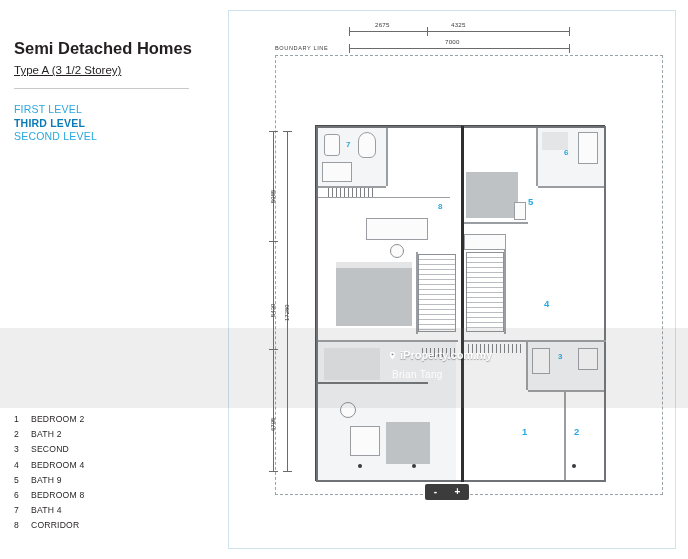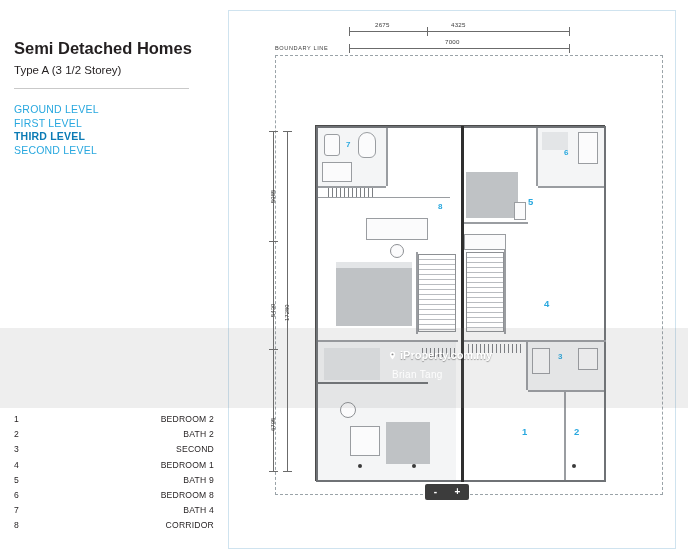--- a/index.html
+++ b/index.html
@@ -68,20 +68,21 @@
     font-size: 16.5px;
     font-weight: bold;
     color: #231f20;
     line-height: 20px;
   }
   #project-subtitle {
     font-size: 11.5px;
     color: #231f20;
     line-height: 16px;
     margin-top: 4px;
+    text-decoration: underline;
   }
   #title-rule {
     margin-top: 10px;
     width: 175px;
     height: 1px;
     background: #c9c9c9;
   }
 
   #levels {
     margin-top: 14px;
@@ -109,21 +110,21 @@
     font-size: 8.6px;
     line-height: 15.2px;
     color: #231f20;
     letter-spacing: 0.2px;
   }
   .legend-num {
     width: 17px;
     flex: 0 0 17px;
     text-align: left;
   }
-  .legend-label { flex: 1 1 auto; text-align: right; }
+  .legend-label { flex: 1 1 auto; }
 
   
   #plan-panel {
     position: absolute;
     left: 228px; top: 10px;
     width: 448px; height: 539px;
     border: 1px solid #cfe3ef;
     background: #ffffff;
     overflow: hidden;
   }
@@ -330,42 +331,41 @@
 <div id="left-panel">
 
 
   <div id="title-block">
     <div id="project-title">Semi Detached Homes</div>
     <div id="project-subtitle">Type A (3 1/2 Storey)</div>
     <div id="title-rule"></div>
   </div>
 
   <div id="levels">
-    <div class="level-item">GROUND LEVEL</div>
     <div class="level-item">FIRST LEVEL</div>
     <div class="level-item active">THIRD LEVEL</div>
     <div class="level-item">SECOND LEVEL</div>
   </div>
 
   <div id="legend">
     <div class="legend-row">
       <span class="legend-num">1</span>
       <span class="legend-label">BEDROOM 2</span>
     </div>
     <div class="legend-row">
       <span class="legend-num">2</span>
       <span class="legend-label">BATH 2</span>
     </div>
     <div class="legend-row">
       <span class="legend-num">3</span>
       <span class="legend-label">SECOND</span>
     </div>
     <div class="legend-row">
       <span class="legend-num">4</span>
-      <span class="legend-label">BEDROOM 1</span>
+      <span class="legend-label">BEDROOM 4</span>
     </div>
     <div class="legend-row">
       <span class="legend-num">5</span>
       <span class="legend-label">BATH 9</span>
     </div>
     <div class="legend-row">
       <span class="legend-num">6</span>
       <span class="legend-label">BEDROOM 8</span>
     </div>
     <div class="legend-row">

